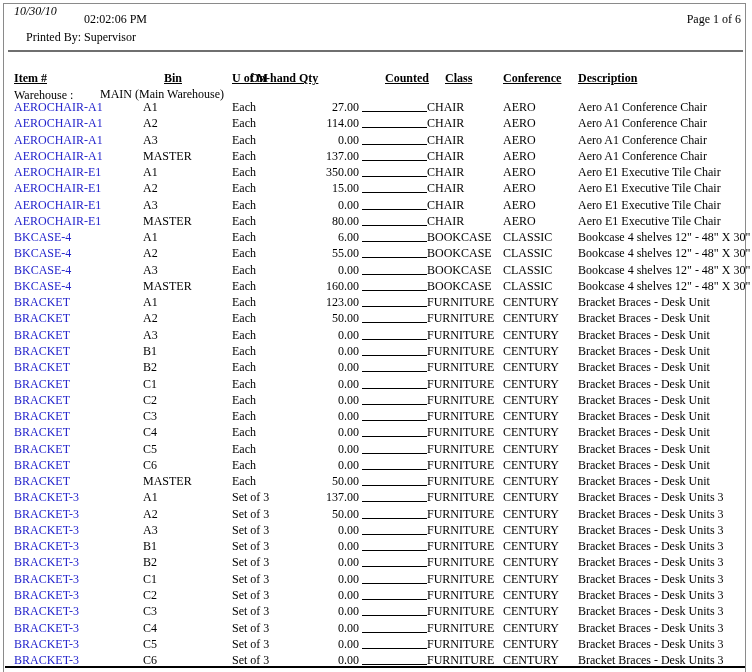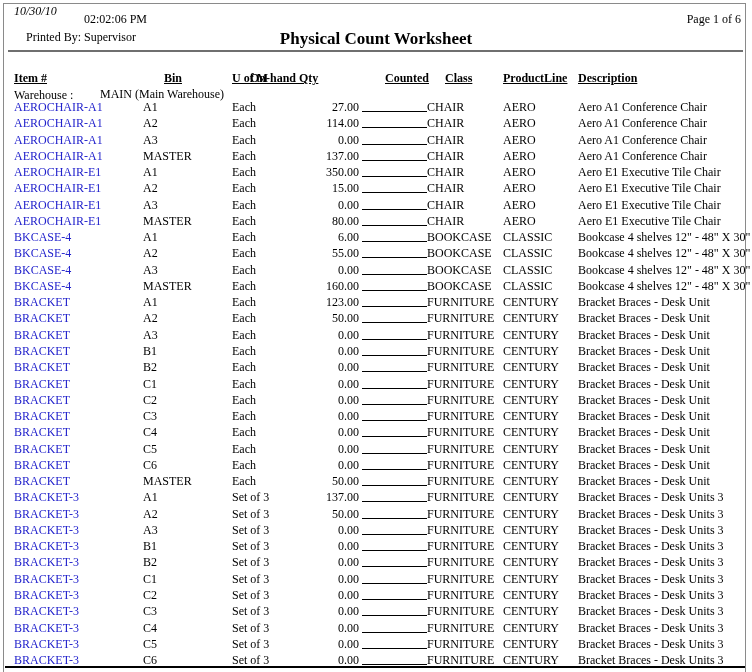--- a/index.html
+++ b/index.html
@@ -53,30 +53,29 @@
 </head>
 <body>
 
 <div class="report">
   <div class="frame"></div>
 
   <span class="abs fs12 date-txt">10/30/10</span>
   <span class="abs fs12 time-txt">02:02:06 PM</span>
   <span class="abs fs12 page-num">Page 1 of 6</span>
   <span class="abs fs12 printed-by">Printed By: Supervisor</span>
-  <div class="abs bold center report-title">Physical Count Worksheet</div>
   <div class="abs header-rule"></div>
 
   <span class="abs colhead h-item">Item #</span>
   <span class="abs colhead h-bin">Bin</span>
   <span class="abs colhead h-uom">U of M</span>
   <span class="abs colhead h-qty">On-hand Qty</span>
   <span class="abs colhead h-counted">Counted</span>
   <span class="abs colhead h-class">Class</span>
-  <span class="abs colhead h-line">ProductLine</span>
+  <span class="abs colhead h-line">Conference</span>
   <span class="abs colhead h-desc">Description</span>
 
   <span class="abs fs12 wh-label">Warehouse :</span>
   <span class="abs fs12 wh-value">MAIN (Main Warehouse)</span>
 
   <div class="tbody">
       <div class="row">
     <span class="cell c-item">AEROCHAIR-A1</span>
     <span class="cell c-bin">A1</span>
     <span class="cell c-uom">Each</span>

